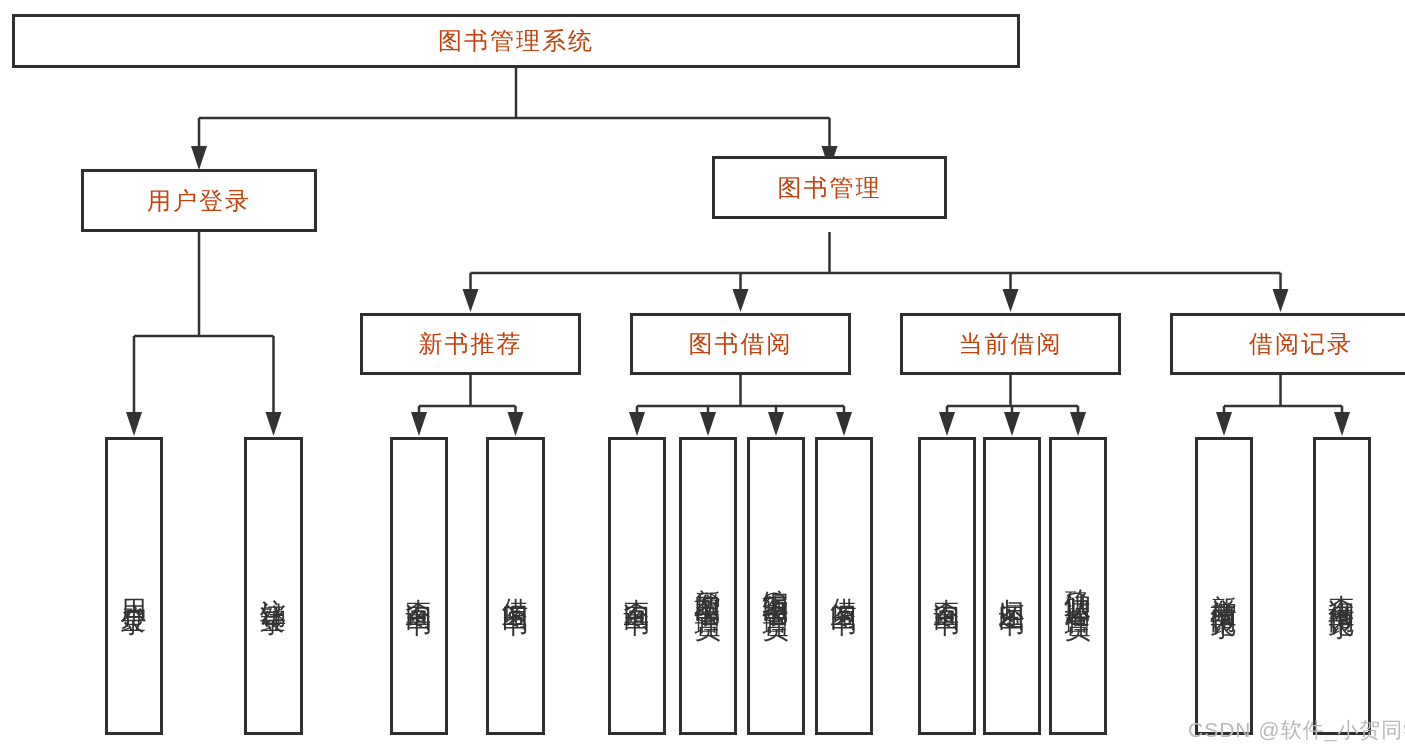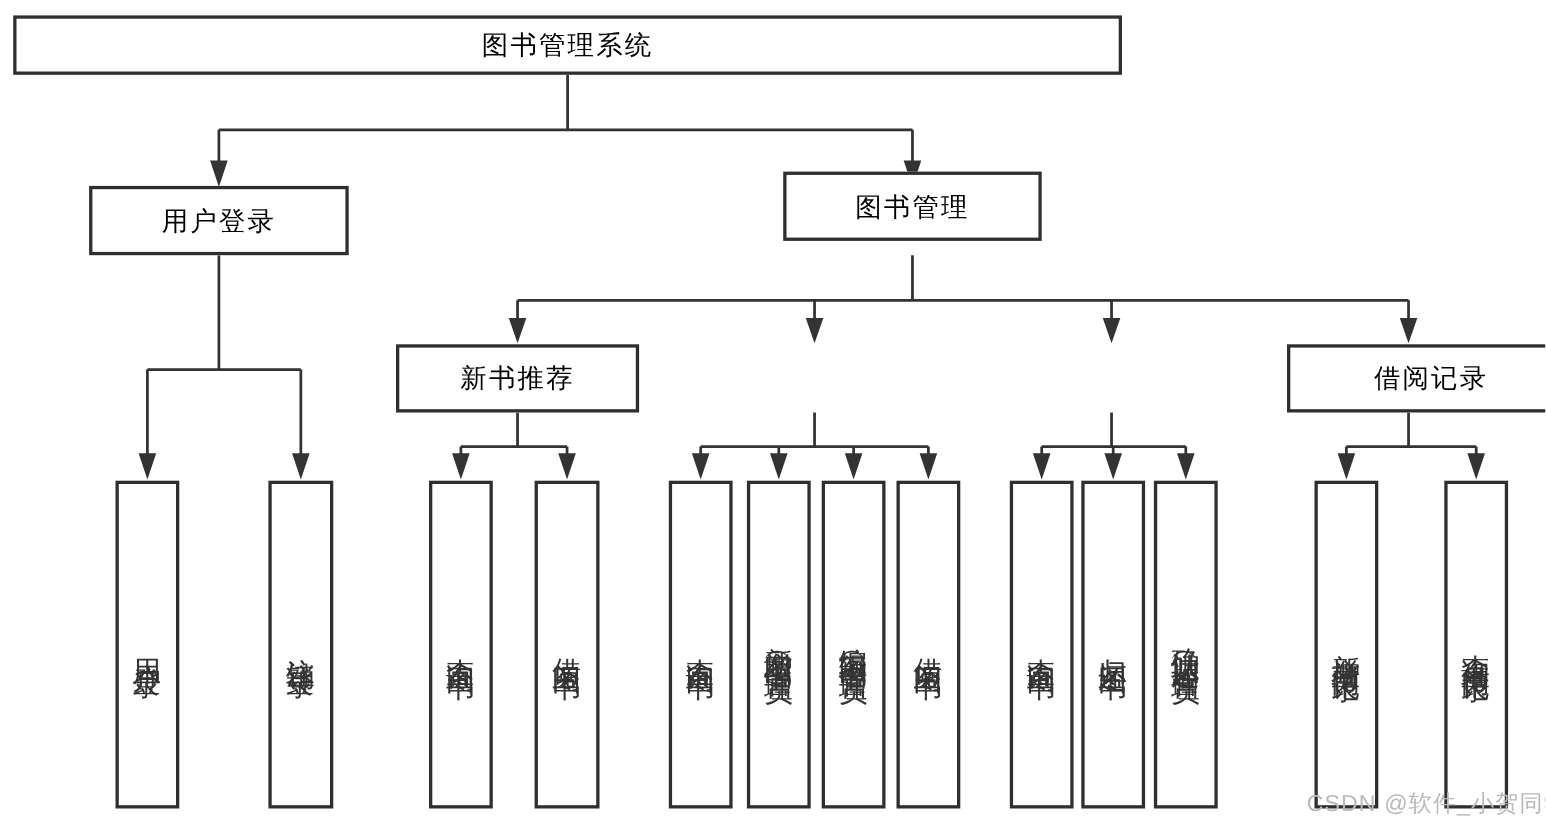--- a/index.html
+++ b/index.html
@@ -26,21 +26,21 @@
     box-sizing: border-box;
     border: 3px solid #2f2f2f;
     background: #ffffff;
     display: flex;
     align-items: center;
     justify-content: center;
     z-index: 2;
   }
   .box .hlabel {
     font-size: 24px;
-    color: #000000;
+    color: #c2410c;
     letter-spacing: 2px;
     white-space: nowrap;
   }
   .box .vlabel {
     writing-mode: vertical-rl;
     text-orientation: mixed;
     font-size: 26px;
     color: #333333;
     letter-spacing: 4px;
     line-height: 1;
@@ -116,20 +116,26 @@
   <div class="box" style="left:81px; top:169px; width:236px; height:63px;">
     <span class="hlabel">用户登录</span>
   </div>
   <div class="box" style="left:712px; top:156px; width:235px; height:63px;">
     <span class="hlabel">图书管理</span>
   </div>
 
   <div class="box" style="left:360px; top:313px; width:221px; height:62px;align-items:center;">
     <span class="hlabel">新书推荐</span>
   </div>
+  <div class="box" style="left:630px; top:313px; width:221px; height:62px;">
+    <span class="hlabel">图书借阅</span>
+  </div>
+  <div class="box" style="left:900px; top:313px; width:221px; height:62px;">
+    <span class="hlabel">当前借阅</span>
+  </div>
   <div class="box" style="left:1170px; top:313px; width:262px; height:62px;">
     <span class="hlabel">借阅记录</span>
   </div>
 
   <div class="box" style="left:105px; top:437px; width:58px; height:298px;">
     <span class="vlabel">用户登录</span>
   </div>
   <div class="box" style="left:244px; top:437px; width:59px; height:298px;">
     <span class="vlabel">注销登录</span>
   </div>

